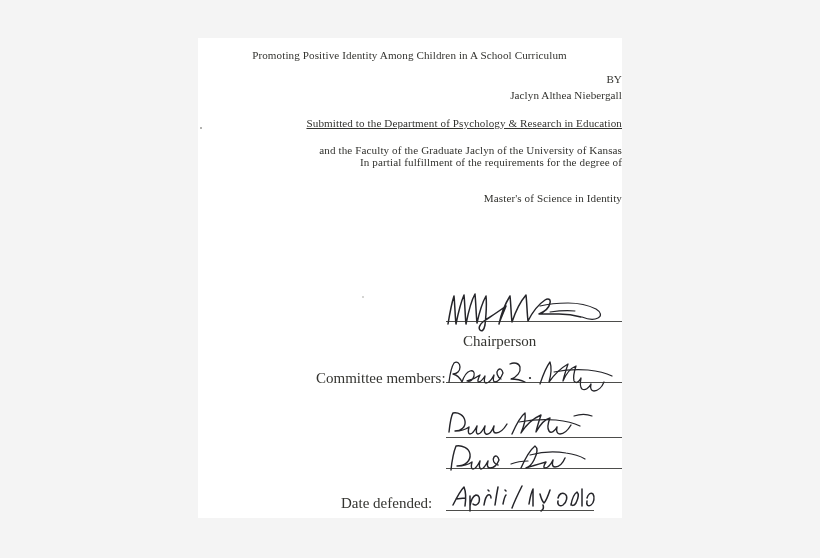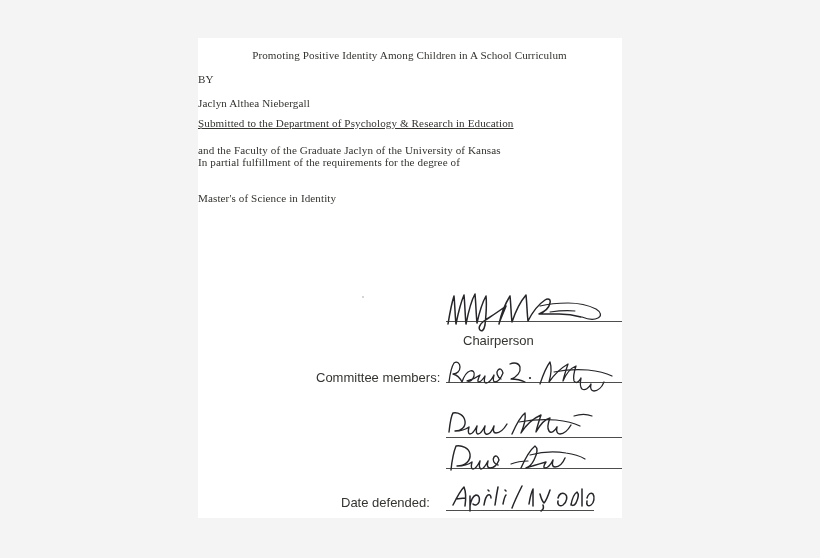--- a/index.html
+++ b/index.html
@@ -31,48 +31,48 @@
     position: absolute;
     left: 0;
     top: 0;
     width: 424px;
   }
   .doc-line {
     font-family: "Liberation Serif", serif;
     font-size: 11.1px;
     color: #33332f;
     letter-spacing: 0.1px;
-    text-align: left;
+    text-align: right;
     line-height: 1;
     white-space: nowrap;
     position: absolute;
     width: 424px;
     left: 0;
   }
   .doc-line.ln0 { top: 12px; text-align: center; text-indent: -1px; }
   .doc-line.ln1 { top: 36px; }
-  .doc-line.ln2 { top: 60px; }
+  .doc-line.ln2 { top: 52px; }
   .doc-line.ln3 { top: 80px; text-decoration: underline; }
   .doc-line.ln4 { top: 107px; }
   .doc-line.ln5 { top: 119px; }
   .doc-line.ln6 { top: 155px; }
 
   .speck {
     position: absolute;
     background: #9a9a96;
     border-radius: 50%;
     pointer-events: none;
   }
   #speck-left-dot { left: 2px; top: 89px; width: 2px; height: 2px; }
   #speck-mid-dot { left: 164px; top: 258px; width: 2px; height: 2px; opacity: .55; }
 
   .sig-label {
     position: absolute;
-    font-family: Liberation Sans, sans-serif;
-    font-size: 13px;
+    font-family: Liberation Serif, serif;
+    font-size: 15px;
     color: #343430;
     white-space: nowrap;
     line-height: 1;
   }
   #chairperson-label { left: 265px; top: 296px; }
   #committee-members-label { left: 118px; top: 333px; }
   #date-defended-label { left: 143px; top: 458px; text-align: right; }
 
   .rule {
     position: absolute;

